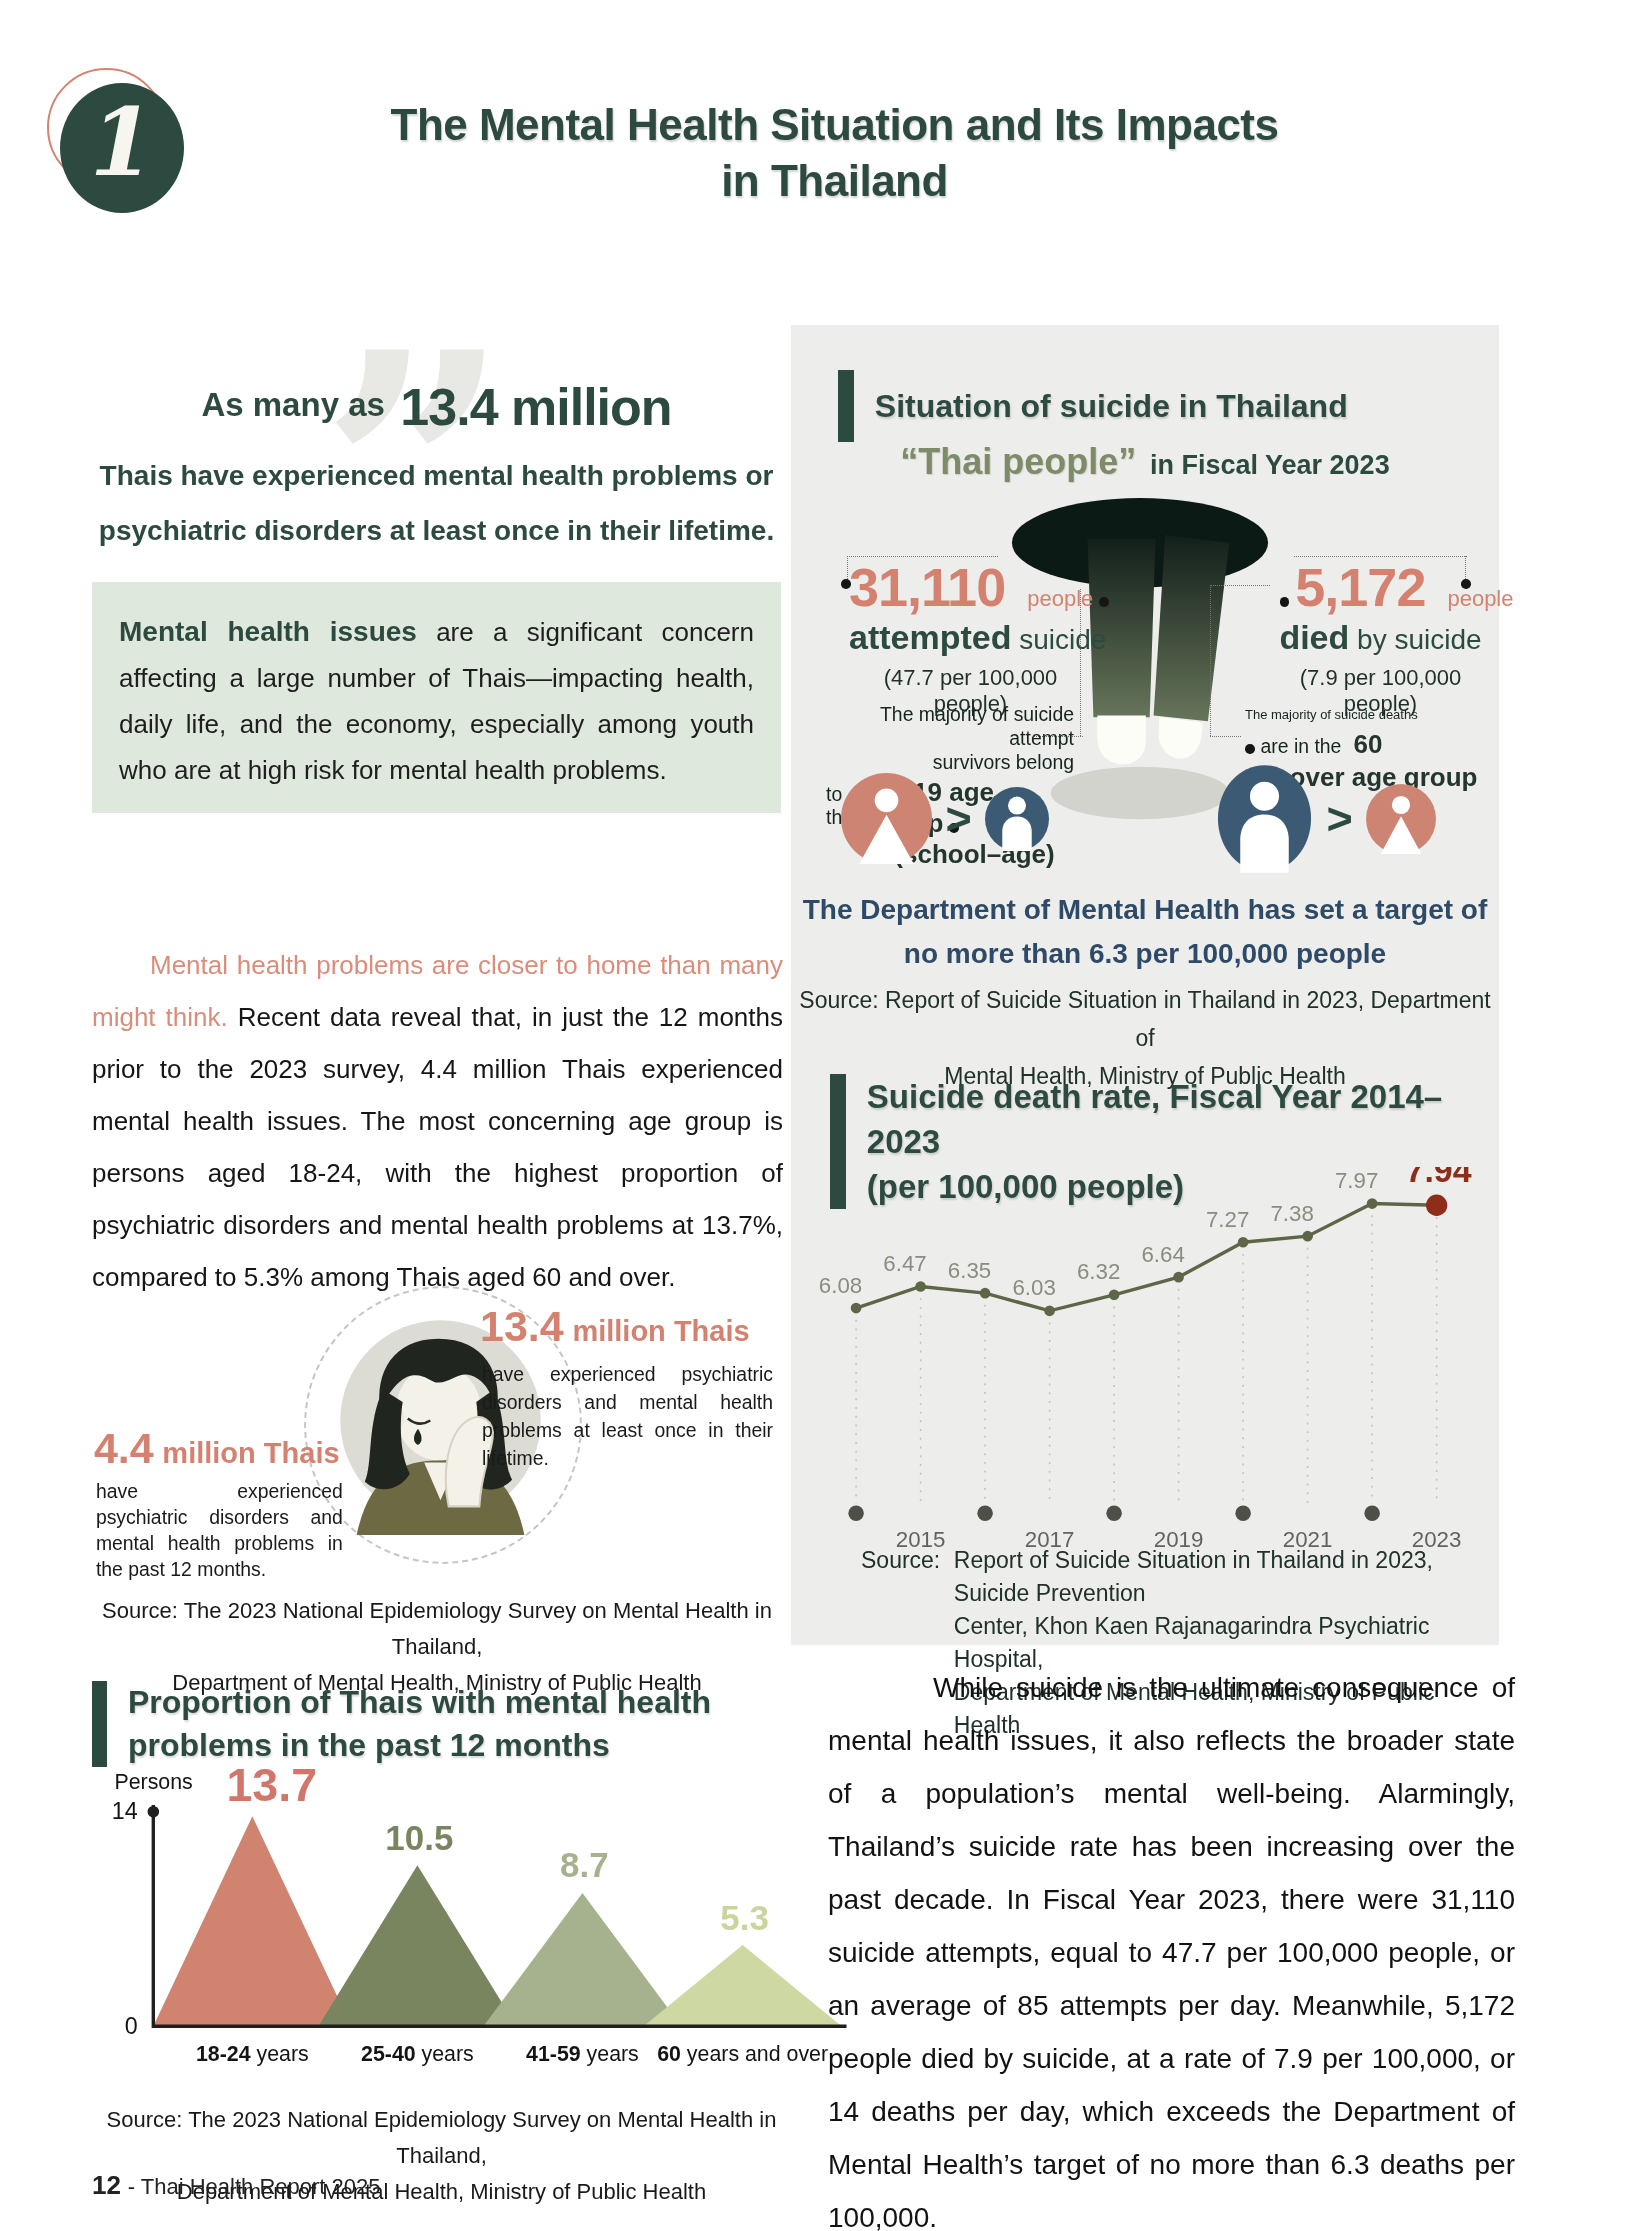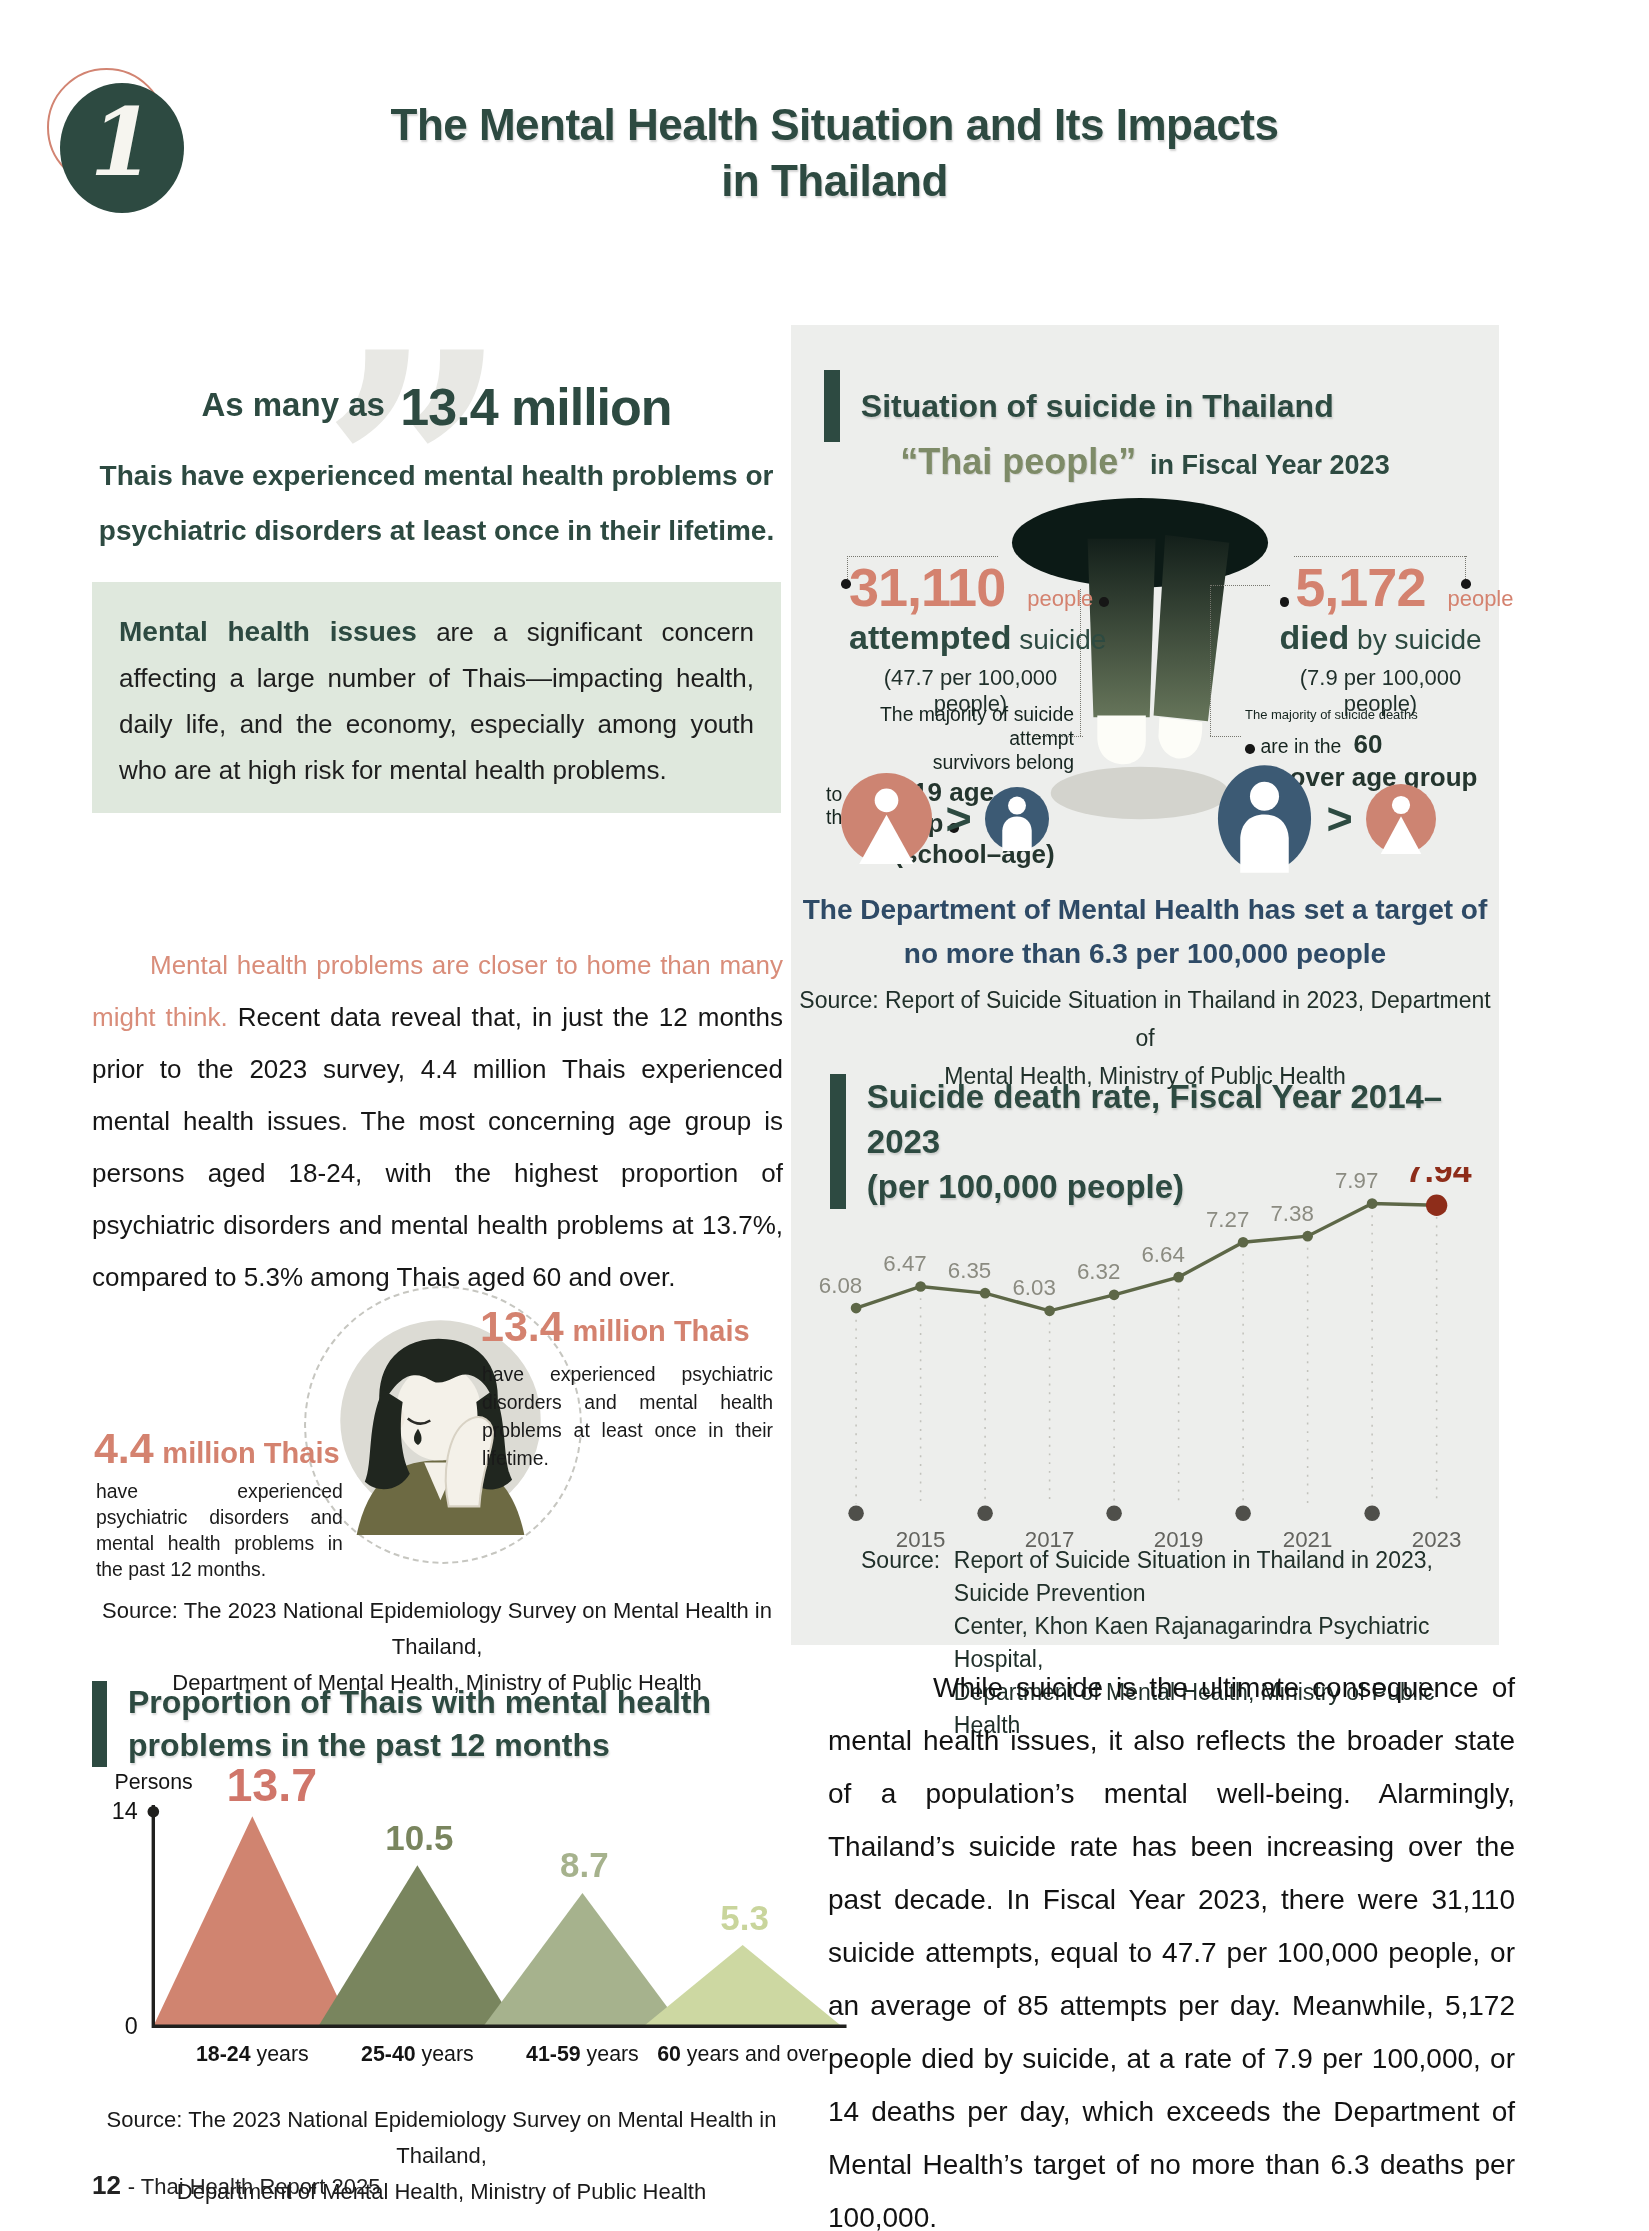--- a/index.html
+++ b/index.html
@@ -59,21 +59,21 @@
   #src1{position:absolute;left:78px;top:1593px;width:718px;}
   #src2{position:absolute;left:68px;top:2102px;width:747px;}
 
   #tri-chart{position:absolute;left:97px;top:1766px;width:767px;height:340px;}
 
   .footer{position:absolute;left:92px;top:2170px;font-size:22px;color:#222;}
   .footer .pg{font-size:26px;font-weight:700;margin-right:6.8px;}
 
   
   .gray-box{position:absolute;left:791px;top:325px;width:708px;height:1320px;background:#edeeec;}
-  #sec3{left:25px;top:45px;padding-left:8px;} #sec3 .h-bar{width:15.5px;} #sec3 .h-text{font-size:32px;line-height:72px;}
+  #sec3{left:39px;top:45px;padding-left:8px;} #sec3 .h-bar{width:15.5px;} #sec3 .h-text{font-size:32px;line-height:72px;}
   #sec4{left:39px;top:749px;} #sec4 .h-bar{width:15.5px;} #sec4 .h-text{font-size:33px;line-height:45px;}
 
   .subtitle{position:absolute;top:116px;width:100%;text-align:center;white-space:nowrap;}
   .sub-q{font-size:36px;font-weight:700;color:#7e8b68;text-shadow:1px 1px 1px rgba(90,90,90,0.2);}
   .sub-rest{font-size:27px;font-weight:800;color:#2d4a41;margin-left:13.6px;}
 
   .hole-svg{position:absolute;left:182px;top:142px;width:334px;height:359px;}
 
   .dotT{position:absolute;border-top:1.9px dotted #77776f;}
   .dotL{position:absolute;border-left:1.9px dotted #77776f;}

